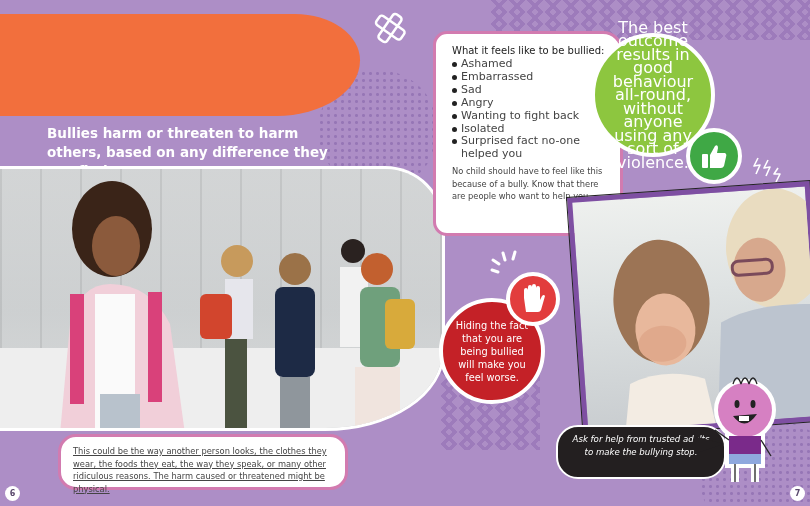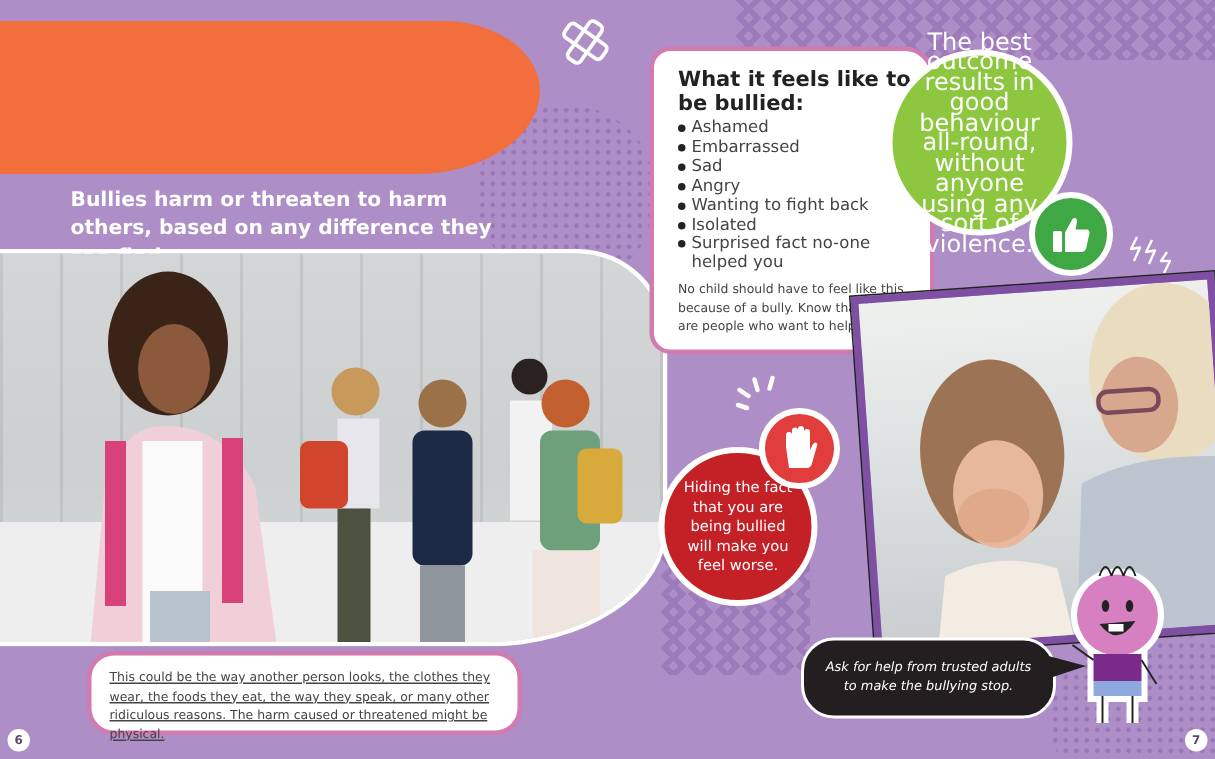--- a/index.html
+++ b/index.html
@@ -73,21 +73,21 @@
       background: #fff; color: #5b4a6e; font-size: 8px; font-weight: bold;
       display: flex; align-items: center; justify-content: center;
     }
 
     
     .feel-box {
       position: absolute; left: 433px; top: 31px; width: 190px; height: 205px;
       background: #fff; border: 3px solid #d27bb0; border-radius: 14px 20px 14px 14px;
       padding: 11px 8px 8px 16px; color: #333;
     }
-    .feel-title { font-size: 14px; font-weight: bold; margin-bottom: 2px; color: #222; }
+    .feel-title { font-size: 10px; font-weight: normal; margin-bottom: 2px; color: #222; }
     .feel-list { list-style: none; }
     .feel-list li { font-size: 11px; line-height: 12.9px; position: relative; padding-left: 9px; color: #444; }
     .feel-list li::before { content: ""; position: absolute; left: 0; top: 4px; width: 5px; height: 5px; border-radius: 50%; background: #222; }
     .feel-foot { font-size: 8.3px; line-height: 12.3px; margin-top: 4px; color: #444; }
 
     
     .green-circle {
       position: absolute; left: 591px; top: 33px; width: 124px; height: 124px;
       border-radius: 50%; background: #8dc63f; border: 4px solid #fff;
       display: flex; align-items: center; justify-content: center; text-align: center;
@@ -120,24 +120,24 @@
       transform: rotate(-4deg); transform-origin: left top;
       border: 5px solid #7e4fa2; outline: 1.5px solid #222;
       overflow: hidden;
       background: linear-gradient(180deg, #eef0ee 0%, #dfe3e3 40%, #c9cdd0 100%);
     }
     .child { position: absolute; left: 20px; top: 35px; width: 130px; height: 210px; }
     .adult { position: absolute; left: 110px; top: 0; width: 140px; height: 230px; }
 
     
     .speech {
-      position: absolute; left: 534px; top: 425px; width: 170px; height: 54px;
+      position: absolute; left: 556px; top: 425px; width: 170px; height: 54px;
       background: #231f20; border: 2px solid #fff; border-radius: 22px;
       color: #fff; font-size: 8.6px; line-height: 13px; font-style: italic;
-      display: flex; align-items: center; justify-content: center; text-align: center; padding: 6px 14px;
+      display: flex; align-items: flex-start; justify-content: center; text-align: center; padding: 6px 14px;
     }
     .speech-tail {
       position: absolute; left: 694px; top: 436px; width: 0; height: 0;
       border-top: 8px solid transparent; border-bottom: 10px solid transparent;
       border-left: 30px solid #231f20;
     }
     .mascot { position: absolute; left: 705px; top: 370px; width: 80px; height: 120px; }
   </style>
 </head>
 <body>

